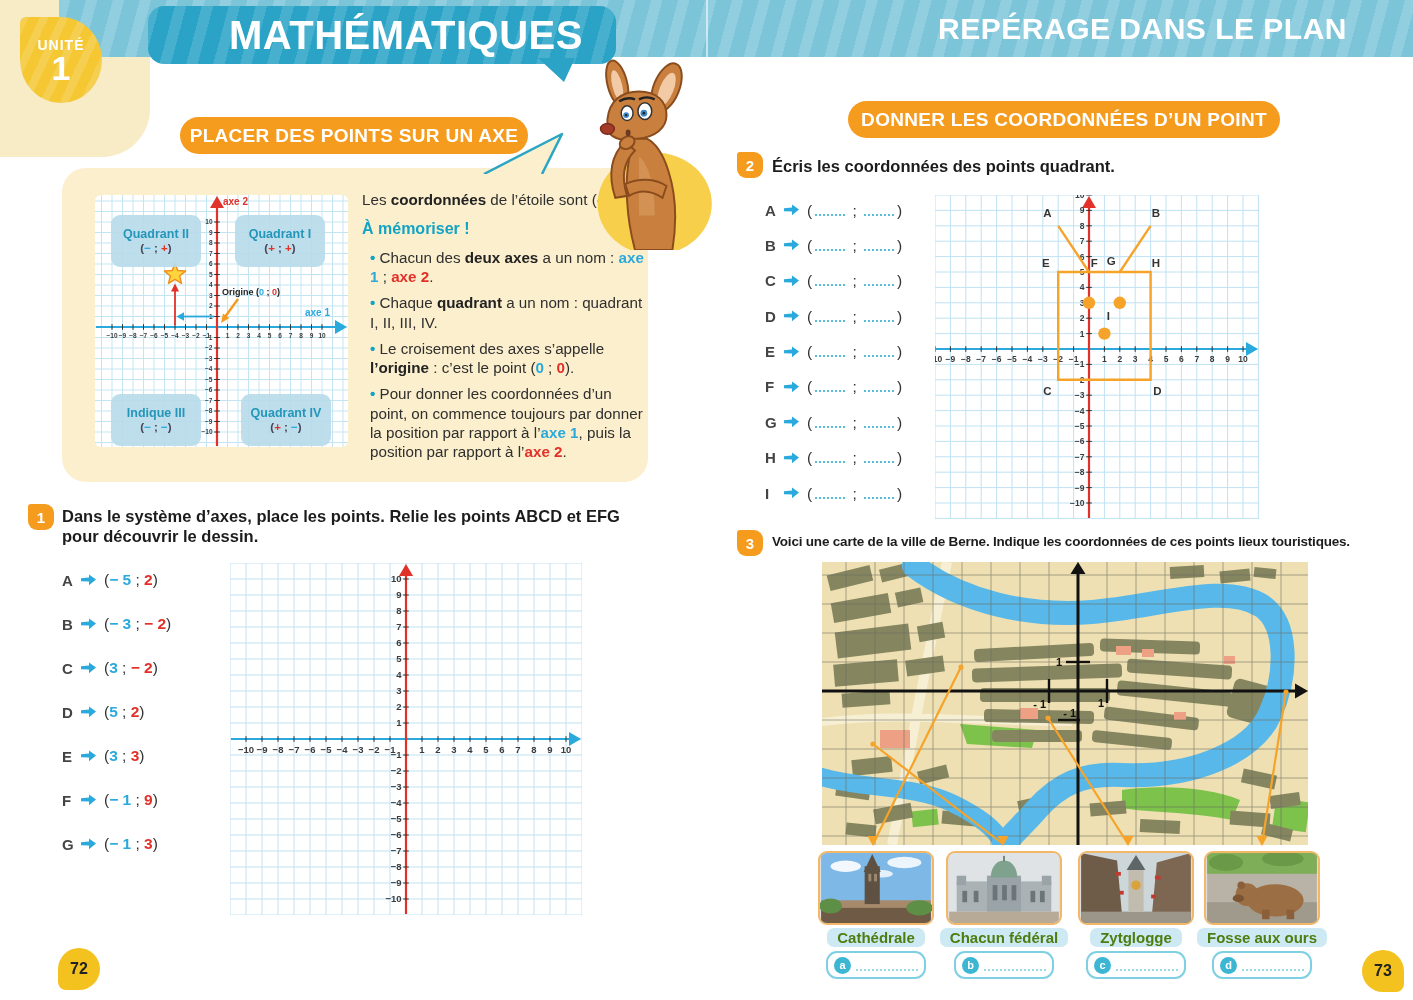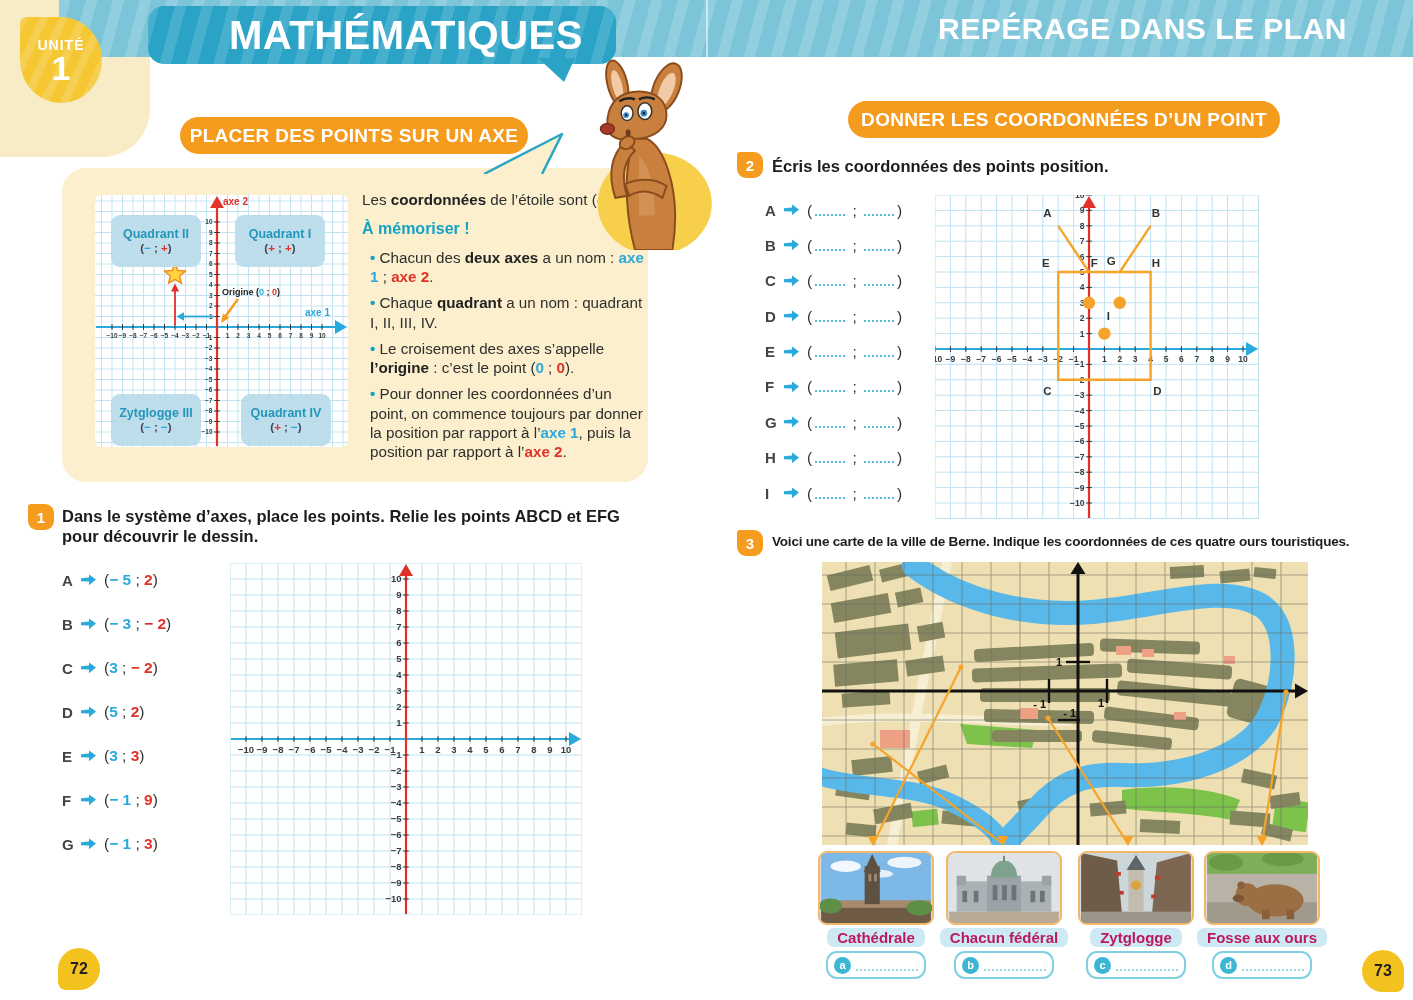--- a/index.html
+++ b/index.html
@@ -57,21 +57,21 @@
   .pt-coords{font-size:15.5px;color:#333;font-weight:500;white-space:nowrap;}
   #ex1-points .pt-row{margin-bottom:24px;}
   #ex2-points .pt-row{margin-bottom:15.4px;}
   .blank{display:inline-block;width:30px;height:13px;border-bottom:2px dotted #57bcd9;margin:0 3px;vertical-align:baseline;}
   
   .map-wrap{left:822px;top:562px;width:486px;height:283px;}
   .pointer-svg{left:810px;top:555px;width:510px;height:302px;pointer-events:none;}
   .place{position:absolute;top:851px;width:116px;display:flex;flex-direction:column;align-items:center;}
   .photo{width:116px;height:74px;border:2px solid #f2b767;border-radius:9px;overflow:hidden;background:#ddd;box-sizing:border-box;}
   .photo svg{display:block;}
-  .photo-tag{margin-top:3px;background:#cde9f3;border-radius:7px;padding:1px 10px;font-size:15px;font-weight:700;color:#be185d;white-space:nowrap;}
+  .photo-tag{margin-top:3px;background:#cde9f3;border-radius:7px;padding:1px 10px;font-size:15px;font-weight:700;color:#4d7c0f;white-space:nowrap;}
   .ans-box{margin-top:4px;width:84px;height:24px;background:#fff;border:2px solid #7fd0e2;border-radius:11px;
         display:flex;align-items:center;padding:0 6px;gap:5px;box-sizing:content-box;}
   .ans-letter{width:17px;height:17px;border-radius:50%;background:#3db6d4;color:#fff;font-weight:800;font-size:11px;
         display:inline-flex;align-items:center;justify-content:center;flex:none;}
   .ans-dots{flex:1;height:10px;border-bottom:2px dotted #9ad9e6;}
   
   .pg-badge{width:42px;height:42px;background:#f4c21e;color:#222;font-weight:800;font-size:16px;
         display:flex;align-items:center;justify-content:center;}
   .pg-left{left:58px;top:948px;border-radius:50% 50% 50% 8px;}
   .pg-right{left:1362px;top:950px;border-radius:50% 50% 8px 50%;}
@@ -258,21 +258,21 @@
       </svg>
     <div class="qbox q-tl">
       <span class="qname">Quadrant II</span>
       <span class="qsigns"><span>(</span><span class="blue">−</span><span> ; </span><span class="red">+</span><span>)</span></span>
     </div>
     <div class="qbox q-tr">
       <span class="qname">Quadrant I</span>
       <span class="qsigns"><span>(</span><span class="red">+</span><span> ; </span><span class="red">+</span><span>)</span></span>
     </div>
     <div class="qbox q-bl">
-      <span class="qname">Zytglogge III</span>
+      <span class="qname">Indique III</span>
       <span class="qsigns"><span>(</span><span class="blue">−</span><span> ; </span><span class="blue">−</span><span>)</span></span>
     </div>
     <div class="qbox q-br">
       <span class="qname">Quadrant IV</span>
       <span class="qsigns"><span>(</span><span class="red">+</span><span> ; </span><span class="blue">−</span><span>)</span></span>
     </div>
     <span class="axe-lab axe2">axe 2</span>
     <span class="axe-lab axe1">axe 1</span>
     <span class="origin-lab"><span>Origine (</span><span class="blue">0</span><span> ; </span><span class="red">0</span><span>)</span></span>
   </div>
@@ -498,21 +498,21 @@
       <line x1="173.2" y1="320" x2="178.8" y2="320" stroke="#333" stroke-width="1"></line>
       <line x1="336" y1="173.2" x2="336" y2="178.8" stroke="#333" stroke-width="1"></line>
       <line x1="16" y1="173.2" x2="16" y2="178.8" stroke="#333" stroke-width="1"></line>
       <line x1="173.2" y1="16" x2="178.8" y2="16" stroke="#333" stroke-width="1"></line>
       <line x1="173.2" y1="336" x2="178.8" y2="336" stroke="#333" stroke-width="1"></line>
     </svg>
 
   <div class="abs ex-badge" style="left:737px;top:152px;">
     <span>2</span>
   </div>
-  <div class="abs instr" style="left:772px;top:156px;width:600px;">Écris les coordonnées des points position.</div>
+  <div class="abs instr" style="left:772px;top:156px;width:600px;">Écris les coordonnées des points quadrant.</div>
   <div class="abs" id="ex2-points" style="left:765px;top:200px;">
       <div class="pt-row">
         <span class="pt-lab">A</span>
         <svg class="arrow-ic" width="17" height="12" viewBox="0 0 17 12">
           <path d="M1,4.2 L9,3.4 L9,0.5 L16,5.6 L9,11.2 L9,7.6 L1,7.2 Z" fill="#2aa9dd"></path>
         </svg>
         <span class="pt-coords"><span>(</span><span class="blank"></span><span> ; </span><span class="blank"></span><span>)</span></span>
       </div>
       <div class="pt-row">
         <span class="pt-lab">B</span>
@@ -719,21 +719,21 @@
         <text x="159.39" y="71.61" text-anchor="middle">F</text>
         <text x="176.32999999999998" y="70.07" text-anchor="middle">G</text>
         <text x="220.99" y="71.61" text-anchor="middle">H</text>
         <text x="173.25" y="124.74000000000001" text-anchor="middle">I</text>
       </g>
     </svg>
 
   <div class="abs ex-badge" style="left:737px;top:530px;">
     <span>3</span>
   </div>
-  <div class="abs instr" style="left:772px;top:534px;width:640px;font-size:13.5px;letter-spacing:-0.2px;white-space:nowrap;">Voici une carte de la ville de Berne. Indique les coordonnées de ces quatre ours touristiques.</div>
+  <div class="abs instr" style="left:772px;top:534px;width:640px;font-size:13.5px;letter-spacing:-0.2px;white-space:nowrap;">Voici une carte de la ville de Berne. Indique les coordonnées de ces points lieux touristiques.</div>
 
   <div class="abs map-wrap">
     <svg id="map-svg" width="486" height="283" viewBox="0 0 486 283">
       <rect width="486" height="283" fill="#eee0b2"></rect>
       <path d="M125,0 L98,135 L70,283" stroke="#f7efd3" stroke-width="10" fill="none"></path>
       <path d="M0,160 C80,150 150,160 250,160" stroke="#f7efd3" stroke-width="8" fill="none"></path>
       <g fill="#85855f">
         <rect x="6" y="8" width="44" height="16" transform="rotate(-14 28 16)"></rect>
         <rect x="58" y="4" width="30" height="13" transform="rotate(-14 73 10)"></rect>
         <rect x="10" y="36" width="58" height="20" transform="rotate(-10 39 46)"></rect>

